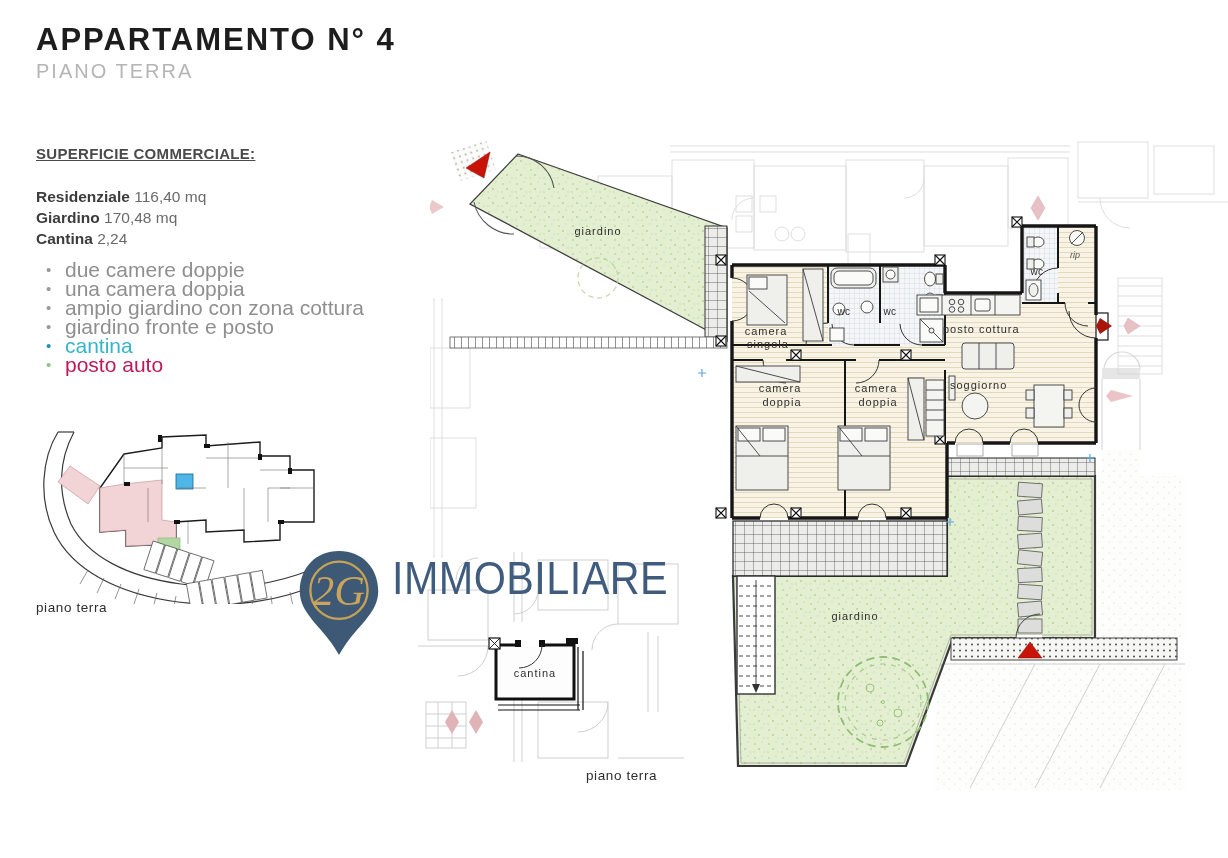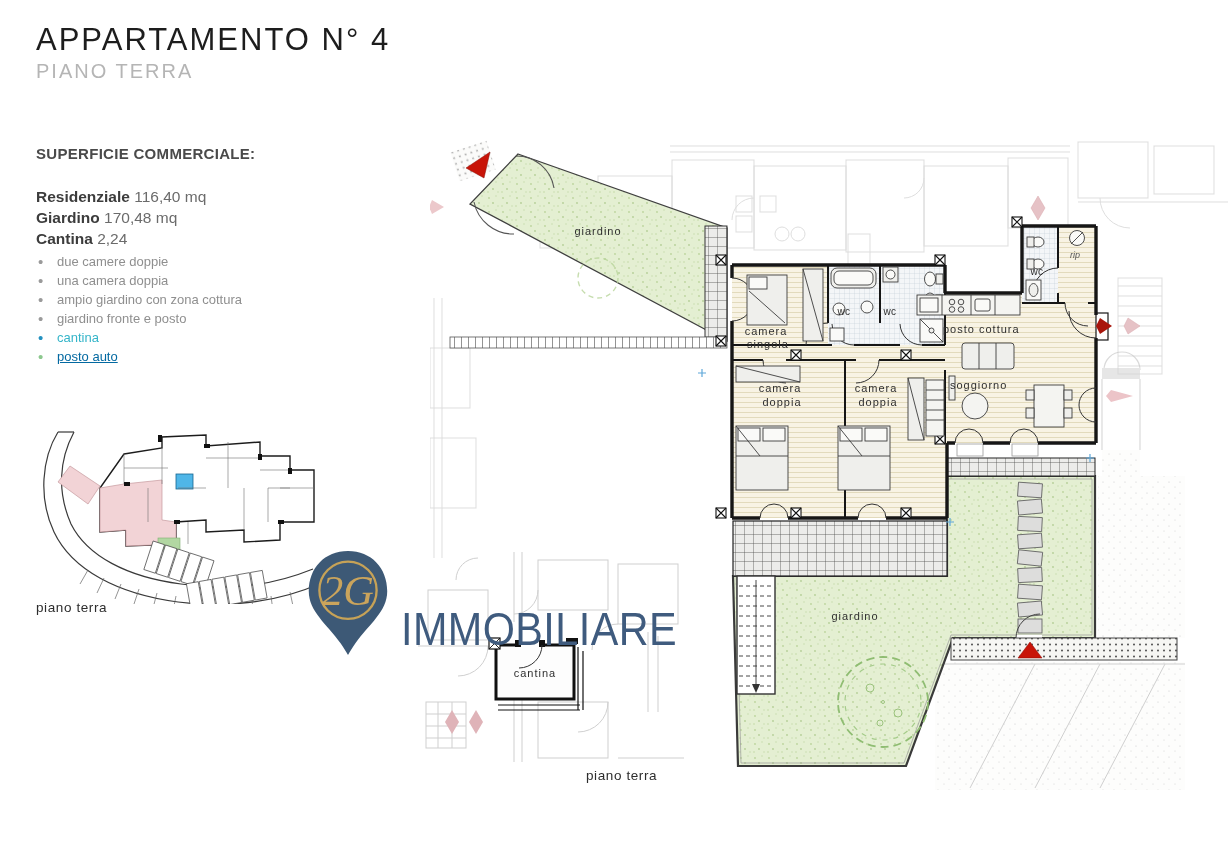--- a/index.html
+++ b/index.html
@@ -1,40 +1,40 @@
 <!DOCTYPE html>
 <html><head>
 <meta charset="utf-8">
 <style>
   html,body{margin:0;padding:0;background:#fff;}
   .page{position:relative;width:1228px;height:858px;background:#ffffff;overflow:hidden;
         font-family:"Liberation Sans",sans-serif;}
   
   .hdr{position:absolute;left:36px;top:22px;}
-  .hdr h1{margin:0;font-size:31px;font-weight:400;letter-spacing:2px;color:#1d1d1d;}
+  .hdr h1{margin:0;font-size:31px;font-weight:700;letter-spacing:2px;color:#1d1d1d;}
   .hdr .sub{margin-top:2px;font-size:20px;letter-spacing:2px;color:#b5b5b5;}
   
   .surface{position:absolute;left:36px;top:145px;color:#4c4c4c;}
-  .surface .shead{font-size:15px;font-weight:bold;letter-spacing:.3px;color:#4a4a4a;}
+  .surface .shead{font-size:15px;font-weight:bold;letter-spacing:.3px;color:#4a4a4a;text-decoration:underline;}
   .surface .rows{margin-top:24px;font-size:15.5px;line-height:21px;color:#6b6b6b;}
   .surface .rows b{color:#3c3c3c;font-weight:bold;}
   
-  .features{position:absolute;left:38px;top:252px;margin:0;padding:0;list-style:none;
-            font-size:13px;line-height:19px;}
+  .features{position:absolute;left:38px;top:252px;margin:8px;padding:0;list-style:none;
+            font-size:21px;line-height:19px;}
   .features li{position:relative;padding-left:19px;color:#8f8f8f;}
   .features li::before{content:"•";position:absolute;left:0;top:0;font-size:15px;color:#9a9a9a;}
   .features li.feat-teal{color:#35b5c9;}
   .features li.feat-teal::before{color:#2391c0;}
-  .features li.feat-green{color:#0369a1;text-decoration:underline;}
+  .features li.feat-green{color:#be185d;}
   .features li.feat-green::before{color:#8cc88e;}
   
   figure{margin:0;position:absolute;}
   .plan-caption{position:absolute;font-size:13.5px;letter-spacing:.6px;color:#2d2d2d;}
   
-  .logo{position:absolute;left:305px;top:550px;display:flex;align-items:flex-end;z-index:5;}
+  .logo{position:absolute;left:296px;top:550px;display:flex;align-items:flex-start;z-index:5;}
   .logo .word{margin-left:10px;font-size:47px;color:#3f5b7e;letter-spacing:.5px;
               transform:scaleX(.88);transform-origin:left center;white-space:nowrap;}
   svg text.plan-label{font-family:"Liberation Sans",sans-serif;font-size:11px;fill:#2f2f2f;letter-spacing:1px;}
   svg text.plan-label-sm{font-family:"Liberation Sans",sans-serif;font-size:10px;fill:#2f2f2f;letter-spacing:.5px;}
   svg text.plan-label-it{font-family:"Liberation Sans",sans-serif;font-size:9px;font-style:italic;fill:#555;}
   .z1{z-index:1}.z2{z-index:2}
 </style>
 </head>
 <body>
 

